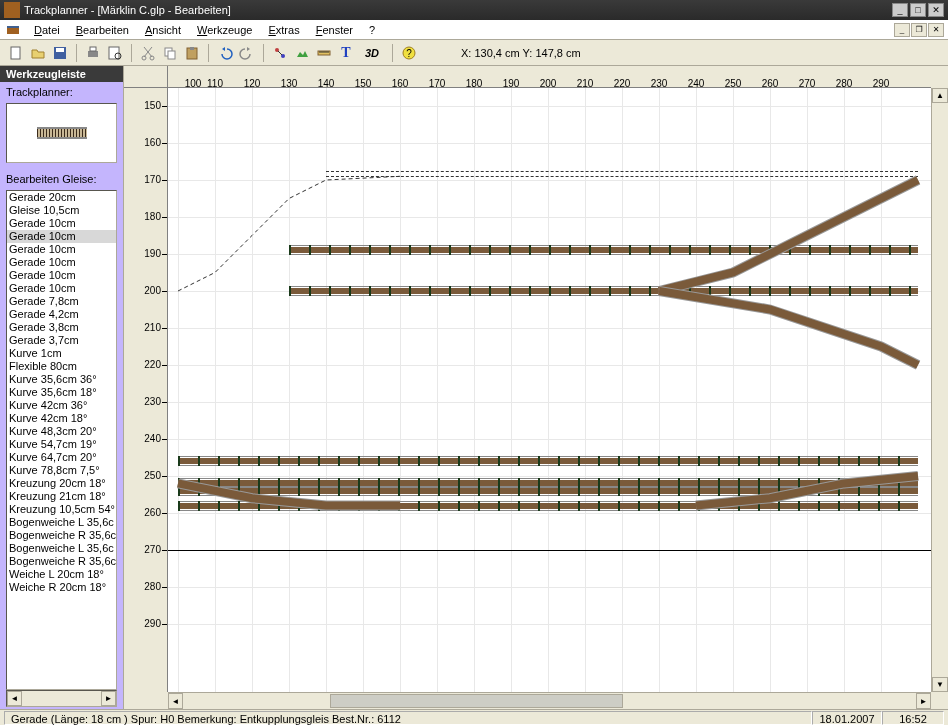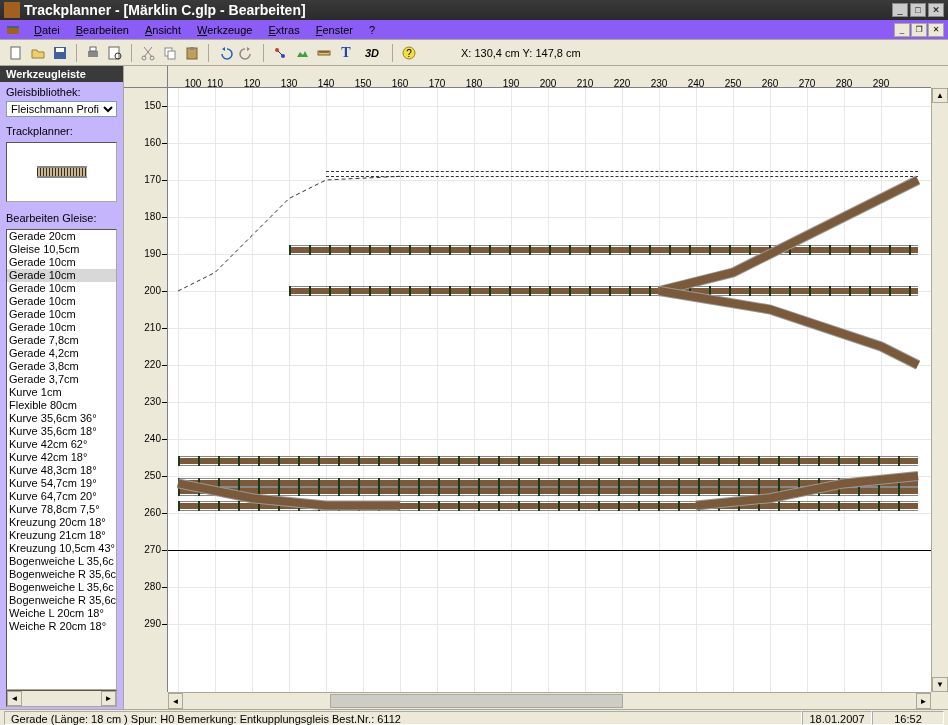--- a/index.html
+++ b/index.html
@@ -1,24 +1,24 @@
 <!DOCTYPE html>
 <html><head>
 <meta charset="utf-8">
 <style>
 * { box-sizing: border-box; margin: 0; padding: 0; }
 body { font-family: Tahoma, Arial, sans-serif; font-size: 11px; background: #ece9d8; width: 948px; height: 725px; overflow: hidden; }
 
 .titlebar { background: linear-gradient(to bottom, #3a3a3a, #2a2a2a); height: 20px; display: flex; align-items: center; padding: 0 4px; color: #fff; }
 .titlebar .icon { width: 16px; height: 16px; background: #a06020; margin-right: 4px; }
-.titlebar .title { flex: 1; font-size: 14px; font-weight: bold; }
+.titlebar .title { flex: 1; font-size: 11px; font-weight: normal; }
 .titlebar .winbtns { display: flex; gap: 2px; }
 .titlebar .winbtn { width: 16px; height: 14px; background: #ccc; color: #000; font-size: 9px; display: flex; align-items: center; justify-content: center; cursor: pointer; border: 1px solid #888; }
 
-.menubar { background: #8b5cf6; height: 20px; display: flex; align-items: center; padding: 0 4px; border-bottom: 1px solid #aca899; }
+.menubar { background: #ffffff; height: 20px; display: flex; align-items: center; padding: 0 4px; border-bottom: 1px solid #aca899; }
 .menubar .menuicon { width: 18px; height: 16px; margin-right: 4px; display:flex; align-items:center; justify-content:center;}
 .menubar .menuitem { padding: 2px 8px; cursor: pointer; }
 .menubar .menuitem u { text-decoration: underline; }
 .menubar .mdi-controls { margin-left: auto; display: flex; gap: 1px;}
 .menubar .mdi-btn { width: 16px; height: 14px; border: 1px solid #aca899; background:#ece9d8; font-size:8px; display:flex; align-items:center; justify-content:center; cursor:pointer;}
 
 .toolbar { background: #ece9d8; height: 26px; display: flex; align-items: center; padding: 0 6px; border-bottom: 1px solid #aca899; gap: 2px; }
 .toolbar .tbtn { width: 20px; height: 20px; display: flex; align-items: center; justify-content: center; cursor: pointer; }
 .toolbar .sep { width: 1px; height: 18px; background: #aca899; margin: 0 4px; }
 .toolbar .coord { margin-left: 40px; font-size: 11px; }
@@ -58,21 +58,21 @@
 .scroll-h { position:absolute; left:44px; right:17px; bottom:0; height:17px; background:#ece9d8; border-top:1px solid #aca899; display:flex;}
 .scroll-h .arrow { width:15px; border:1px solid #aca899; display:flex;align-items:center;justify-content:center;font-size:8px;}
 .scroll-h .track { flex:1; position:relative;}
 .scroll-h .thumb { position:absolute; left:20%; width:40%; top:1px; bottom:1px; background:#cdcdc5; border:1px solid #aca899;}
 .scroll-corner { position:absolute; right:0; bottom:0; width:17px; height:17px; background:#ece9d8;}
 
 .statusbar { height: 16px; background: #ece9d8; border-top: 1px solid #aca899; display: flex; align-items: center; padding: 0 4px; font-size: 11px; }
 .statusbar .cell { border: 1px inset #fff; padding: 0 6px; height:14px; line-height:14px;}
 .statusbar .main { flex:1; }
 .statusbar .date { width:70px; text-align:center;}
-.statusbar .time { width:72px; text-align:center;}
+.statusbar .time { width:62px; text-align:center;}
 
 svg.ico { width:16px; height:16px;}
 </style>
 </head>
 <body>
 
 <div class="titlebar">
   <div class="icon"></div>
   <div class="title">Trackplanner - [Märklin C.glp - Bearbeiten]</div>
   <div class="winbtns">
@@ -198,26 +198,20 @@
         <text x="8" y="12" text-anchor="middle" font-size="10" fill="#000">?</text>
       </svg>
     </div>
   <div class="coord">X: 130,4 cm  Y: 147,8 cm</div>
 </div>
 
 <div class="workarea">
 
   <div class="sidebar">
     <div class="sidebar-header">Werkzeugleiste</div>
-    <div class="sidebar-section">
-      <span class="sidebar-label">Gleisbibliothek:</span>
-      <select>
-        <option>Fleischmann Profi</option>
-      </select>
-    </div>
     <div class="sidebar-section" style="padding-bottom:0;">
       <span class="sidebar-label">Trackplanner:</span>
     </div>
     <div class="preview-box">
       <div class="preview-track"></div>
     </div>
     <div class="sidebar-section" style="padding-bottom:2px;">
       <span class="sidebar-label">Bearbeiten Gleise:</span>
     </div>
     <div class="tracklist-container">
@@ -231,29 +225,29 @@
           <div class="tracklist-item">Gerade 10cm</div>
           <div class="tracklist-item">Gerade 10cm</div>
           <div class="tracklist-item">Gerade 7,8cm</div>
           <div class="tracklist-item">Gerade 4,2cm</div>
           <div class="tracklist-item">Gerade 3,8cm</div>
           <div class="tracklist-item">Gerade 3,7cm</div>
           <div class="tracklist-item">Kurve 1cm</div>
           <div class="tracklist-item">Flexible 80cm</div>
           <div class="tracklist-item">Kurve 35,6cm 36°</div>
           <div class="tracklist-item">Kurve 35,6cm 18°</div>
-          <div class="tracklist-item">Kurve 42cm 62°</div>
+          <div class="tracklist-item">Kurve 42cm 36°</div>
           <div class="tracklist-item">Kurve 42cm 18°</div>
-          <div class="tracklist-item">Kurve 48,3cm 18°</div>
+          <div class="tracklist-item">Kurve 48,3cm 20°</div>
           <div class="tracklist-item">Kurve 54,7cm 19°</div>
           <div class="tracklist-item">Kurve 64,7cm 20°</div>
           <div class="tracklist-item">Kurve 78,8cm 7,5°</div>
           <div class="tracklist-item">Kreuzung 20cm 18°</div>
           <div class="tracklist-item">Kreuzung 21cm 18°</div>
-          <div class="tracklist-item">Kreuzung 10,5cm 43°</div>
+          <div class="tracklist-item">Kreuzung 10,5cm 54°</div>
           <div class="tracklist-item">Bogenweiche L 35,6c</div>
           <div class="tracklist-item">Bogenweiche R 35,6c</div>
           <div class="tracklist-item">Bogenweiche L 35,6c</div>
           <div class="tracklist-item">Bogenweiche R 35,6c</div>
           <div class="tracklist-item">Weiche L 20cm 18°</div>
           <div class="tracklist-item">Weiche R 20cm 18°</div>
         </div>
       <div class="hscroll-sim">
         <div class="arrow">◄</div>
         <div class="thumb"></div>

